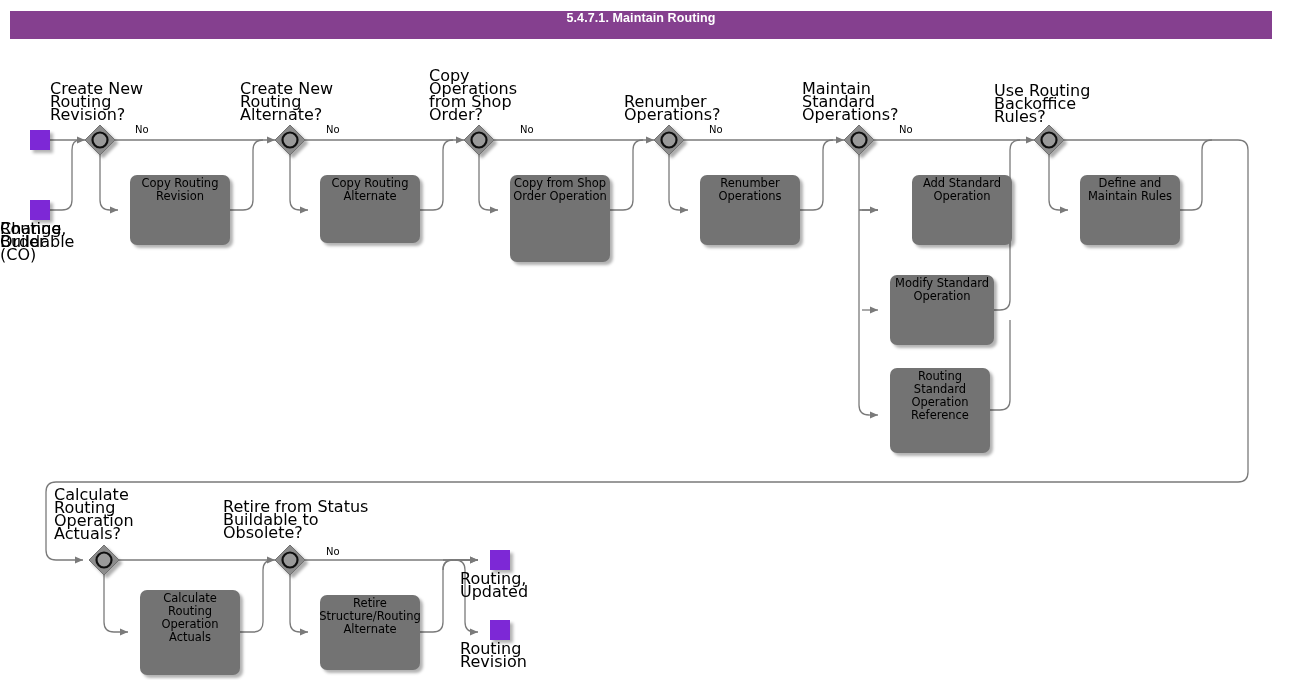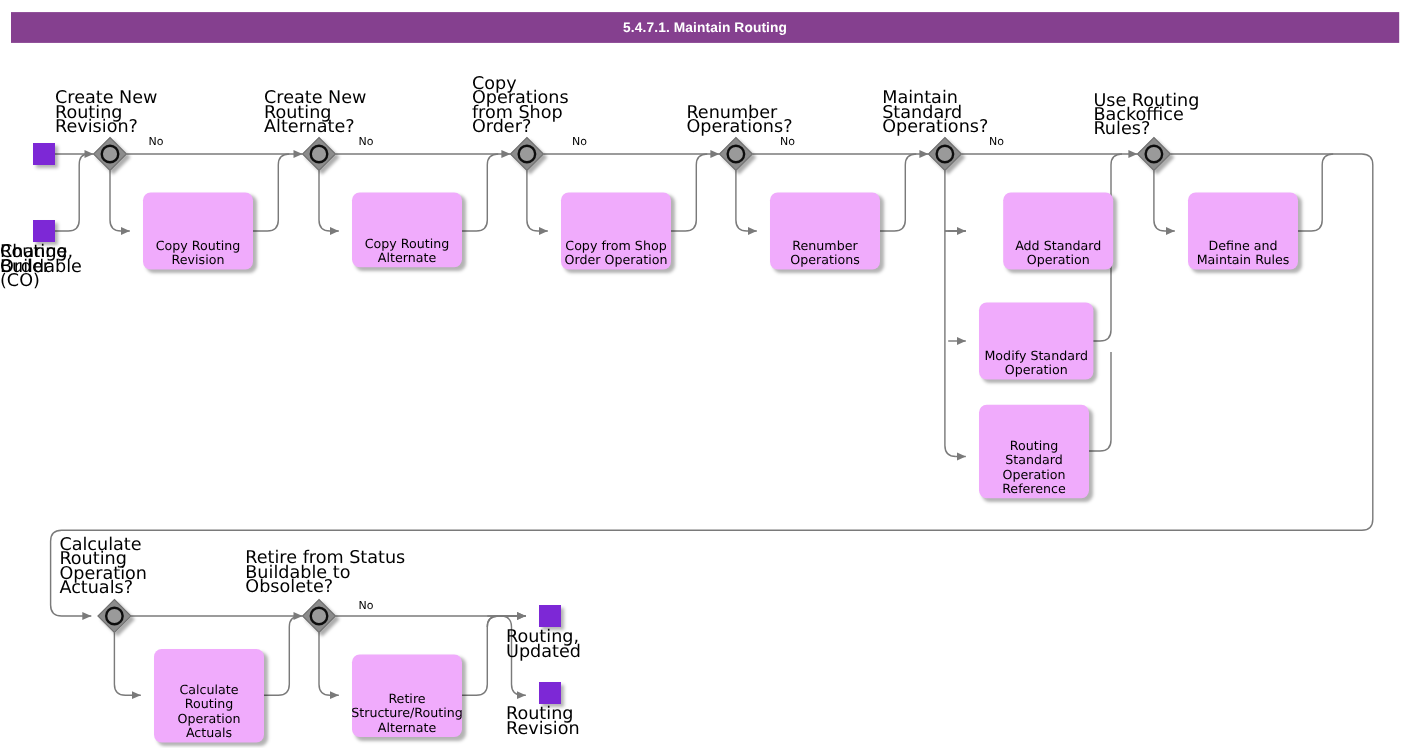--- a/index.html
+++ b/index.html
@@ -25,32 +25,32 @@
     left: 10px;
     top: 11px;
     width: 1262px;
     height: 28px;
     background: #85408f;
     color: #ffffff;
     font-family: "Liberation Sans", sans-serif;
     font-weight: bold;
     font-size: 12.5px;
     display: flex;
-    align-items: center;
+    align-items: flex-start;
     justify-content: center;
     letter-spacing: 0.1px;
   }
   
   .task {
     position: absolute;
-    background: #f0abfc;
+    background: #737373;
     border-radius: 7px;
     box-shadow: 3px 3px 3px rgba(0,0,0,0.30);
     display: flex;
-    align-items: flex-end;
+    align-items: flex-start;
     justify-content: center;
     text-align: center;
     font-family: "DejaVu Sans", sans-serif;
     font-size: 11.5px;
     color: #000000;
     line-height: 13px;
     padding: 2px;
     box-sizing: border-box;
   }
   
@@ -239,21 +239,21 @@
 <div class="label no-label" style="left:311px; top:545px; width:30px; text-align:left;">No</div>
 
 <div class="task" style="left:130px; top:175px; width:100px; height:70px;">
   <span>Copy Routing
 Revision</span>
 </div>
 <div class="task" style="left:320px; top:175px; width:100px; height:68px;">
   <span>Copy Routing
 Alternate</span>
 </div>
-<div class="task" style="left:510px; top:175px; width:100px; height:70px;">
+<div class="task" style="left:510px; top:175px; width:100px; height:87px;">
   <span>Copy from Shop
 Order Operation</span>
 </div>
 <div class="task" style="left:700px; top:175px; width:100px; height:70px;">
   <span>Renumber
 Operations</span>
 </div>
 <div class="task" style="left:890px; top:175px; width:100px; height:70px;margin-left:22px;">
   <span>Add Standard
 Operation</span>

